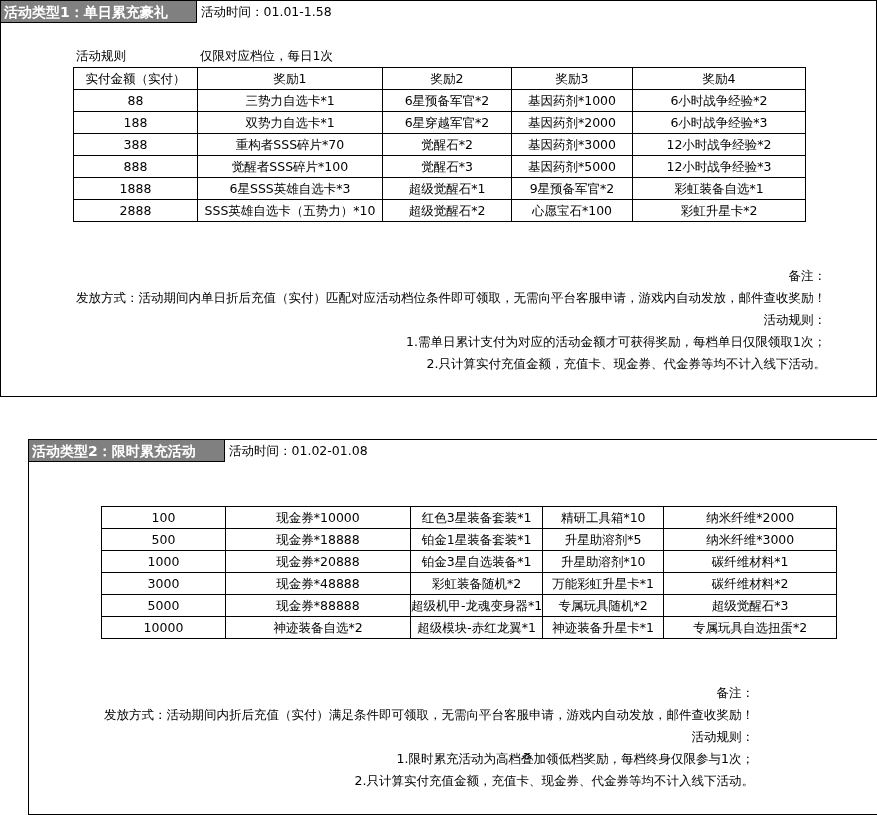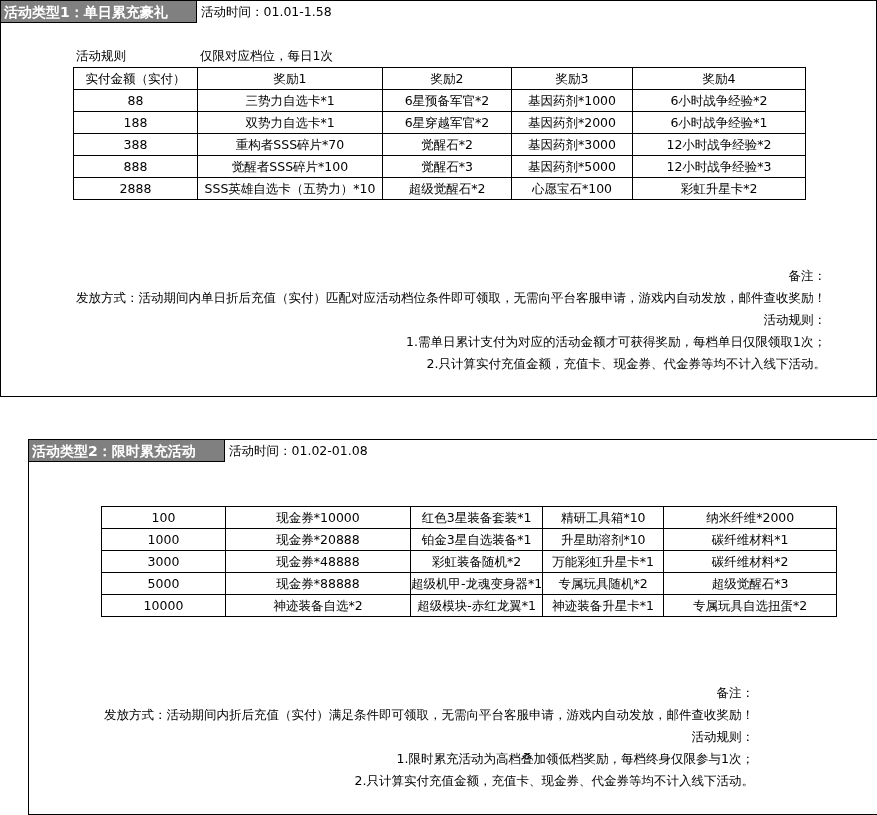--- a/index.html
+++ b/index.html
@@ -50,35 +50,42 @@
       <td>三势力自选卡*1</td>
       <td>6星预备军官*2</td>
       <td>基因药剂*1000</td>
       <td>6小时战争经验*2</td>
     </tr>
     <tr>
       <td>188</td>
       <td>双势力自选卡*1</td>
       <td>6星穿越军官*2</td>
       <td>基因药剂*2000</td>
-      <td>6小时战争经验*1</td>
+      <td>6小时战争经验*3</td>
     </tr>
     <tr>
       <td>388</td>
       <td>重构者SSS碎片*70</td>
       <td>觉醒石*2</td>
       <td>基因药剂*3000</td>
       <td>12小时战争经验*2</td>
     </tr>
     <tr>
       <td>888</td>
       <td>觉醒者SSS碎片*100</td>
       <td>觉醒石*3</td>
       <td>基因药剂*5000</td>
       <td>12小时战争经验*3</td>
+    </tr>
+    <tr>
+      <td>1888</td>
+      <td>6星SSS英雄自选卡*3</td>
+      <td>超级觉醒石*1</td>
+      <td>9星预备军官*2</td>
+      <td>彩虹装备自选*1</td>
     </tr>
     <tr>
       <td>2888</td>
       <td>SSS英雄自选卡（五势力）*10</td>
       <td>超级觉醒石*2</td>
       <td>心愿宝石*100</td>
       <td>彩虹升星卡*2</td>
     </tr>
   </tbody>
     </table>
@@ -102,20 +109,27 @@
         <col style="width:121px">
         <col style="width:173px">
       </colgroup>
     <tbody>
     <tr>
       <td>100</td>
       <td>现金券*10000</td>
       <td>红色3星装备套装*1</td>
       <td>精研工具箱*10</td>
       <td>纳米纤维*2000</td>
+    </tr>
+    <tr>
+      <td>500</td>
+      <td>现金券*18888</td>
+      <td>铂金1星装备套装*1</td>
+      <td>升星助溶剂*5</td>
+      <td>纳米纤维*3000</td>
     </tr>
     <tr>
       <td>1000</td>
       <td>现金券*20888</td>
       <td>铂金3星自选装备*1</td>
       <td>升星助溶剂*10</td>
       <td>碳纤维材料*1</td>
     </tr>
     <tr>
       <td>3000</td>

